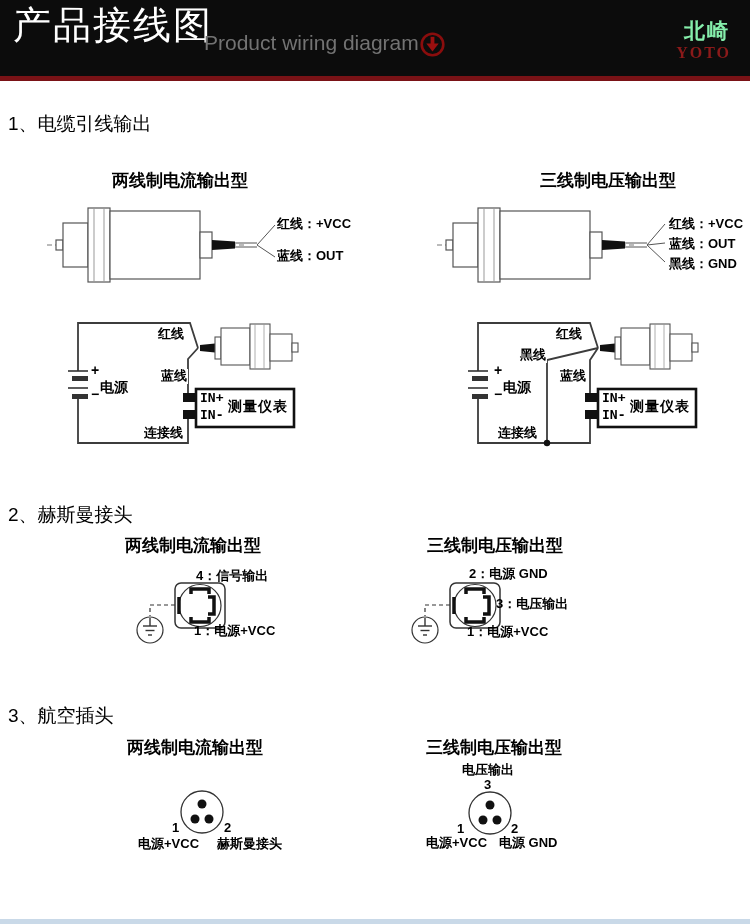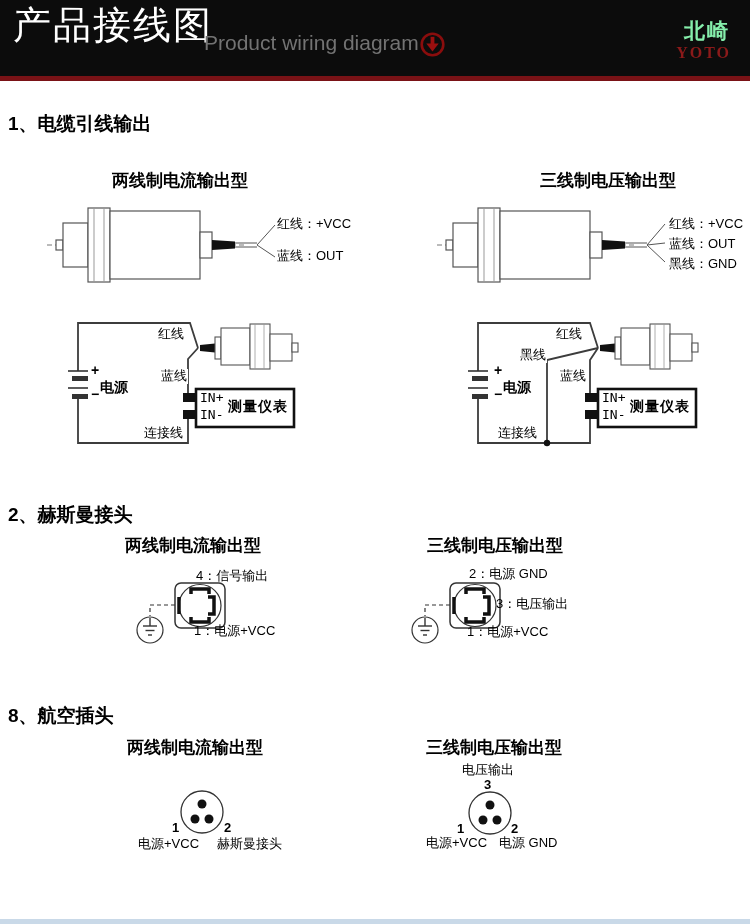--- a/index.html
+++ b/index.html
@@ -6,23 +6,23 @@
   html,body{width:750px;height:924px}
   body{position:relative;background:#fff;font-family:"Liberation Sans",sans-serif;color:#000;overflow:hidden}
   
   .hdr{position:absolute;left:0;top:0;width:750px;height:81px;background:#0c0c0c;border-bottom:0}
   .hdr-bar{position:absolute;left:0;top:76px;width:750px;height:5px}
   .t-cn{position:absolute;left:13px;top:0;font-size:38px;font-weight:normal;color:#fff;letter-spacing:2px;white-space:nowrap}
   .t-en{position:absolute;left:204px;top:31px;font-size:21px;color:#737373;white-space:nowrap}
   .logo-cn{position:absolute;right:20px;top:17px;font-size:21px;font-weight:bold;letter-spacing:2px;white-space:nowrap}
   .logo-en{position:absolute;right:19px;top:44px;font-size:16px;font-weight:bold;letter-spacing:2px;font-family:"Liberation Serif",serif;white-space:nowrap}
   
-  .h2{position:absolute;font-size:19px;font-weight:bold;white-space:nowrap}
+  .h2{position:absolute;font-size:19px;font-weight:normal;white-space:nowrap}
   .sub{position:absolute;width:150px;text-align:center;font-size:17px;font-weight:bold;white-space:nowrap}
-  .lbl{position:absolute;font-size:13px;font-weight:normal;white-space:nowrap;background:#fff;padding:0 1px;line-height:1.15}
+  .lbl{position:absolute;font-size:13px;font-weight:bold;white-space:nowrap;background:#fff;padding:0 1px;line-height:1.15}
   .lbl.nobg{background:transparent}
   .mono{font-family:"DejaVu Sans Mono",monospace;font-size:13px}
   .meter-lbl{position:absolute;font-size:14px;font-weight:bold;white-space:nowrap;letter-spacing:1px}
   .batt{position:absolute;font-size:14px;font-weight:bold;white-space:nowrap}
   .num{position:absolute;font-size:13px;font-weight:bold;white-space:nowrap}
   .footer-bar{position:absolute;left:0;bottom:0;width:750px;height:5px}
   svg{position:absolute;overflow:visible}
 </style>
 </head>
 <body>
@@ -210,21 +210,21 @@
     <line x1="20" y1="55" x2="20" y2="63" stroke="#333" stroke-width="1.4"></line>
     <line x1="13" y1="63" x2="27" y2="63" stroke="#333" stroke-width="1.4"></line>
     <line x1="15.5" y1="67.5" x2="24.5" y2="67.5" stroke="#333" stroke-width="1.4"></line>
     <line x1="18" y1="72" x2="22" y2="72" stroke="#333" stroke-width="1.4"></line>
   </g>
 </svg>
 <div class="lbl nobg" style="left:468px;top:567px">2：电源 GND</div>
 <div class="lbl nobg" style="left:495px;top:597px">3：电压输出</div>
 <div class="lbl nobg" style="left:466px;top:625px">1：电源+VCC</div>
 
-<div class="h2" style="left:8px;top:703px">8、航空插头</div>
+<div class="h2" style="left:8px;top:703px">3、航空插头</div>
 <div class="sub" style="left:120px;top:736px">两线制电流输出型</div>
 <div class="sub" style="left:419px;top:736px">三线制电压输出型</div>
 
 <svg style="left:168px;top:780px" width="72" height="60" viewBox="0 0 72 60">
   <circle cx="34" cy="32" r="21" fill="#fff" stroke="#333" stroke-width="1.3"></circle>
   <circle cx="34" cy="24" r="4.5" fill="#111"></circle>
   <circle cx="27" cy="39" r="4.5" fill="#111"></circle>
   <circle cx="41" cy="39" r="4.5" fill="#111"></circle>
 </svg>
 <div class="num" style="left:172px;top:820px">1</div>

